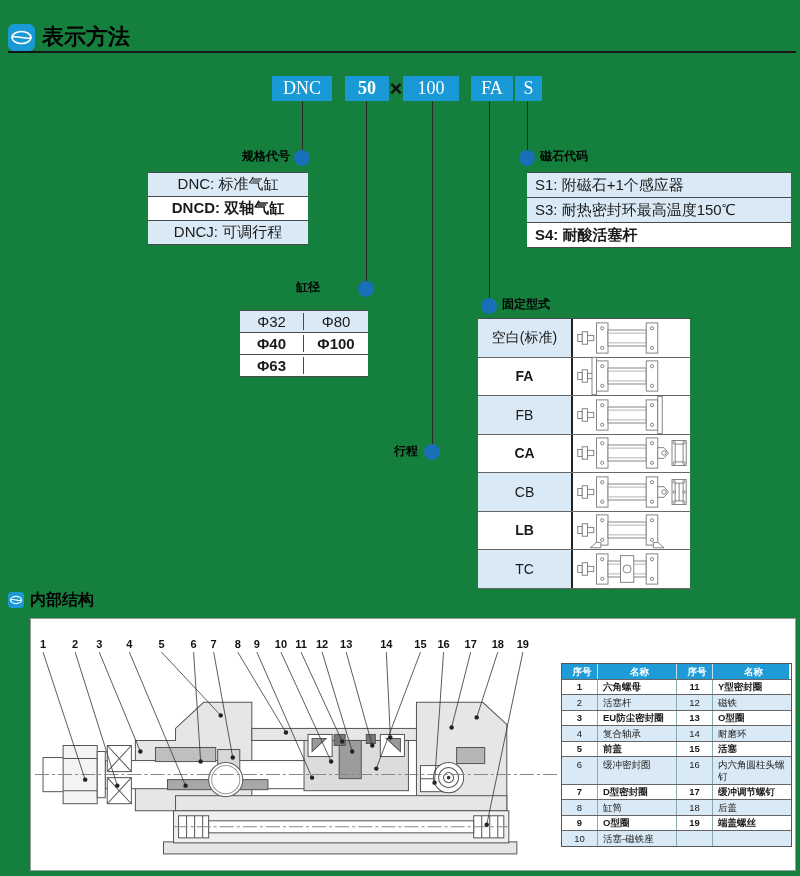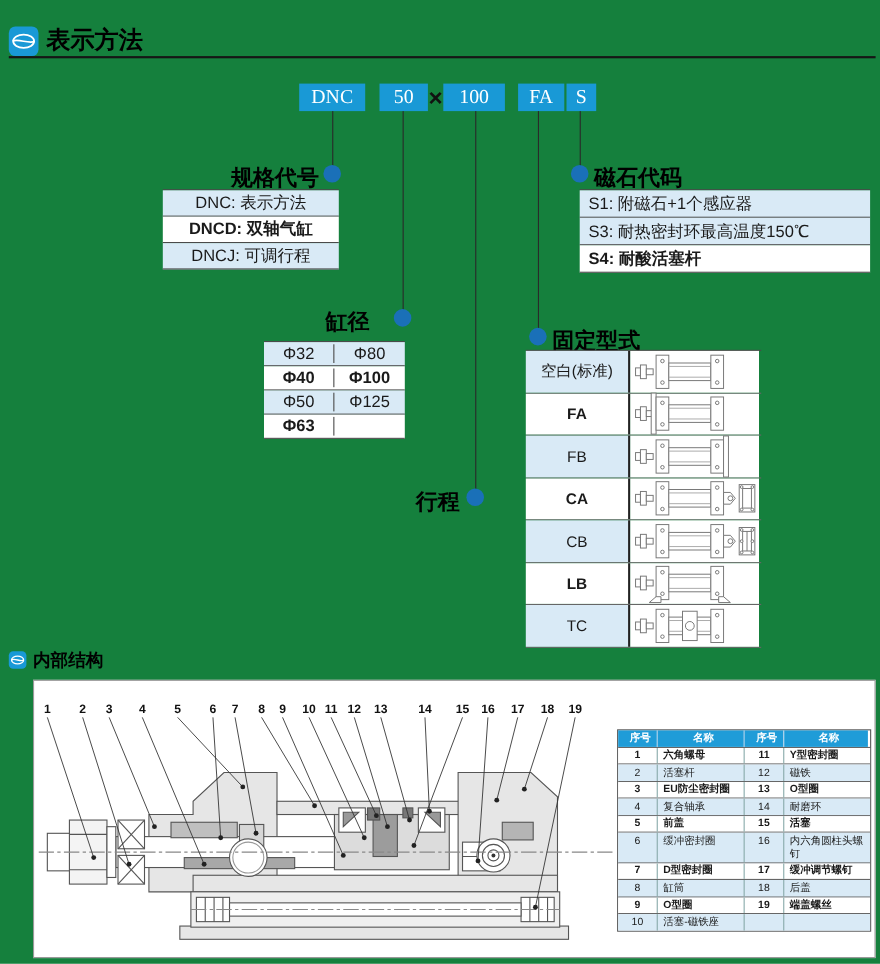--- a/index.html
+++ b/index.html
@@ -15,30 +15,30 @@
   .app-icon.small{left:8px; top:592px; width:16px; height:16px; border-radius:4px;}
   .sec-title{position:absolute; font-family:"Liberation Serif",serif; font-weight:700; color:#000;}
   #title1{left:42px; top:22px; font-size:22px;}
   #title2{left:30px; top:590px; font-size:16px;}
   #title-rule{position:absolute; left:8px; top:51px; width:788px; height:2px; background:#161616;}
 
   
   #model-row{position:absolute; left:272px; top:76px; height:25px; display:flex; align-items:center;}
   .code-box{height:25px; background:var(--box-blue); color:#fff; font-family:"Liberation Serif",serif; font-size:18px; line-height:25px; text-align:center;}
   #seg0{width:60px; margin-right:13px;}
-  #seg1{width:44px;}
+  #seg1{width:44px;font-weight:bold;}
   #mult{width:20px; margin:0 -3px; color:#111; font-size:22px; font-weight:700; text-align:center; z-index:3; line-height:25px;}
   #seg2{width:56px; margin-right:12px;}
   #seg3{width:42px; margin-right:2px;}
   #seg4{width:27px;}
 
   .vline{position:absolute; width:1px; background:#2a2a2a;}
   .dot{position:absolute; width:16px; height:16px; border-radius:50%; background:var(--dot-blue);}
 
-  .branch-label{position:absolute; font-size:20px; font-weight:700; color:#000; white-space:nowrap;}
+  .branch-label{position:absolute; font-size:12px; font-weight:700; color:#000; white-space:nowrap;}
 
   
   .mini-table{position:absolute; border-top:1px solid var(--line);}
   .mini-table .row{border-bottom:1px solid var(--line); display:flex; align-items:center; font-size:15px; white-space:nowrap;}
   .row.lb{background:var(--row-blue); font-weight:400;}
   .row.wh{background:#fff; font-weight:700;}
   #spec-table{left:148px; top:172px; width:160px;}
   #spec-table .row{height:24px; justify-content:center;}
   #magnet-table{left:527px; top:172px; width:264px;}
   #magnet-table .row{height:25px; padding-left:8px;}
@@ -108,41 +108,37 @@
   <div class="dot" style="left:481px;top:298px;"></div>
   <div class="dot" style="left:519px;top:150px;"></div>
 
   <div class="branch-label" style="left:180px;top:148px;width:110px;text-align:right;">规格代号</div>
   <div class="branch-label" style="left:540px;top:148px;">磁石代码</div>
   <div class="branch-label" style="left:296px;top:279px;width:58px;text-align:left;">缸径</div>
   <div class="branch-label" style="left:502px;top:296px;">固定型式</div>
   <div class="branch-label" style="left:368px;top:443px;width:50px;text-align:right;">行程</div>
 
   <div id="spec-table" class="mini-table">
-      <div class="row lb">DNC: 表示方法</div>
+      <div class="row lb">DNC: 标准气缸</div>
       <div class="row wh">DNCD: 双轴气缸</div>
       <div class="row lb">DNCJ: 可调行程</div>
     </div>
   <div id="magnet-table" class="mini-table">
       <div class="row lb">S1: 附磁石+1个感应器</div>
       <div class="row lb">S3: 耐热密封环最高温度150℃</div>
       <div class="row wh">S4: 耐酸活塞杆</div>
     </div>
   <div id="bore-table" class="mini-table">
       <div class="row lb">
         <div class="cell">Φ32</div>
         <div class="cell">Φ80</div>
       </div>
       <div class="row wh">
         <div class="cell">Φ40</div>
         <div class="cell">Φ100</div>
-      </div>
-      <div class="row lb">
-        <div class="cell">Φ50</div>
-        <div class="cell">Φ125</div>
       </div>
       <div class="row wh">
         <div class="cell">Φ63</div>
         <div class="cell"></div>
       </div>
     </div>
 
   <div id="mount-table" class="mini-table">
       <div class="mrow">
         <div class="m-label lb">空白(标准)</div>

